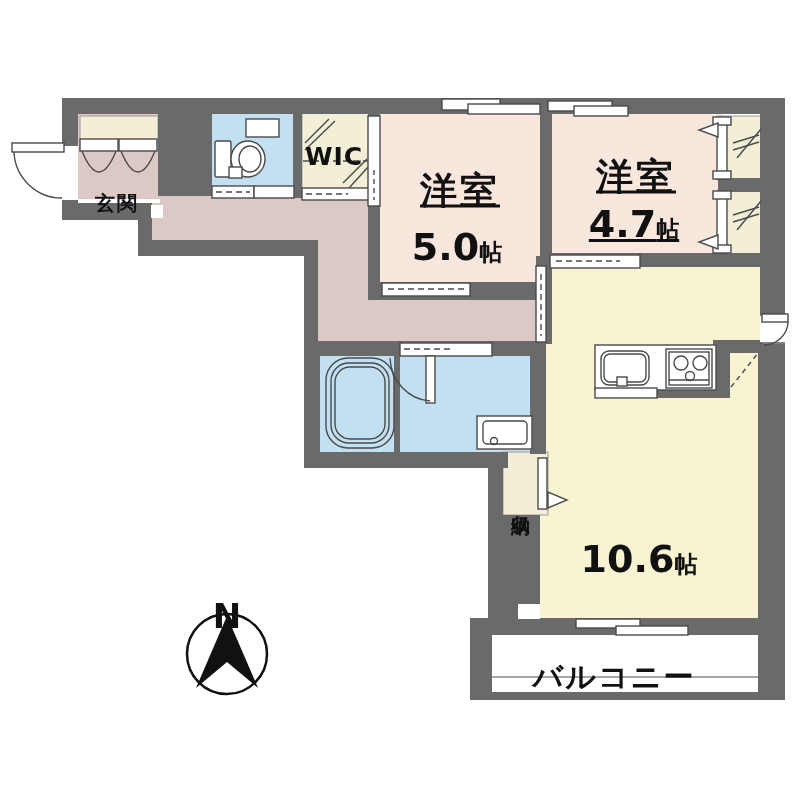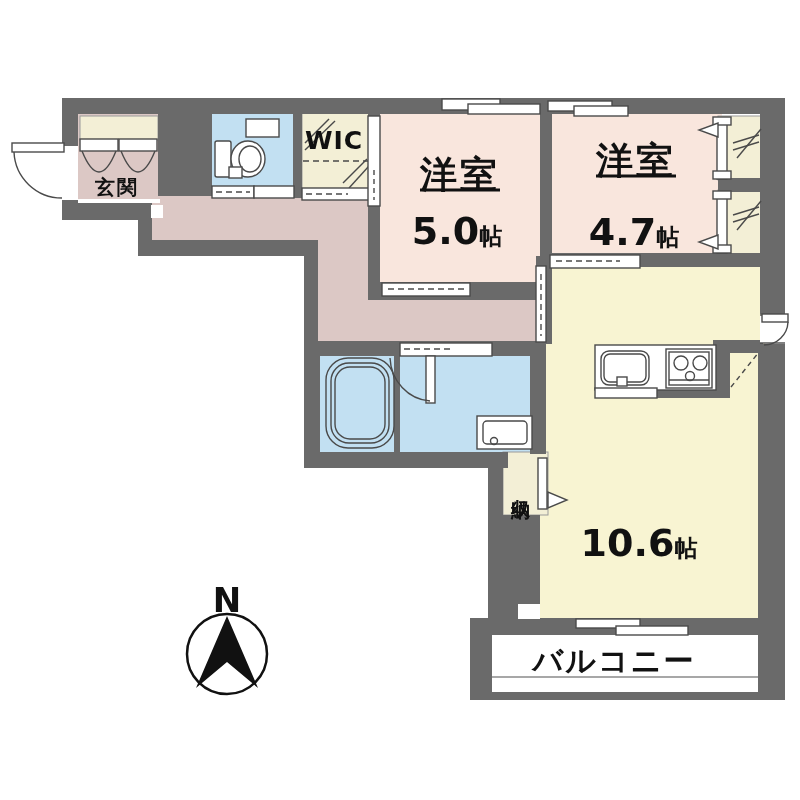--- a/index.html
+++ b/index.html
@@ -1,20 +1,20 @@
 <!DOCTYPE html>
 <html><head>
 <meta charset="utf-8">
 <style>
   html,body{margin:0;padding:0;background:#fff;}
   .stage{position:relative;width:800px;height:800px;background:#fff;overflow:hidden;
          font-family:"DejaVu Sans","Liberation Sans",sans-serif;}
   .stage svg{position:absolute;left:0;top:0;}
   .lbl{position:absolute;transform:translate(-50%,-50%);white-space:nowrap;
-       color:#111;font-weight:700;line-height:1;}
+       color:#111;font-weight:700;line-height:1;margin-top:16px;}
   .lbl .unit{font-size:23px;font-weight:700;}
   .room-name{font-size:37px;letter-spacing:3px;text-decoration:underline;}
   .room-size{font-size:38px;}
   .genkan{font-size:20px;letter-spacing:2px;}
   .wic{font-size:25px;letter-spacing:1px;}
   .ldk-name{font-size:42px;letter-spacing:10px;}
   .ldk-size{font-size:38px;}
   .storage{font-size:19px;writing-mode:vertical-rl;text-orientation:upright;letter-spacing:3px;}
   .balcony{font-size:30px;letter-spacing:2px;}
   .north{font-size:34px;font-weight:800;}
@@ -184,20 +184,20 @@
   </g>
 </svg>
 
   <div class="lbl genkan" style="left:117px;top:187px;">玄関</div>
   <div class="lbl wic" style="left:334px;top:140px;">WIC</div>
 
   <div class="lbl room-name" style="left:460px;top:174px;">洋室</div>
   <div class="lbl room-size" style="left:457px;top:231px;text-align:center;"><span>5.0</span><span class="unit">帖</span></div>
 
   <div class="lbl room-name" style="left:636px;top:160px;">洋室</div>
-  <div class="lbl room-size" style="left:634px;top:232px;"><span>4.7</span><span class="unit">帖</span></div>
+  <div class="lbl room-size" style="left:634px;top:208px;text-decoration:underline;"><span>4.7</span><span class="unit">帖</span></div>
 
   <div class="lbl ldk-size" style="left:639px;top:543px;"><span>10.6</span><span class="unit">帖</span></div>
 
   <div class="lbl storage" style="left:521px;top:486px;">収納</div>
   <div class="lbl balcony" style="left:614px;top:661px;">バルコニー</div>
   <div class="lbl north" style="left:227px;top:600px;">N</div>
 </div>
 
 </body></html>

